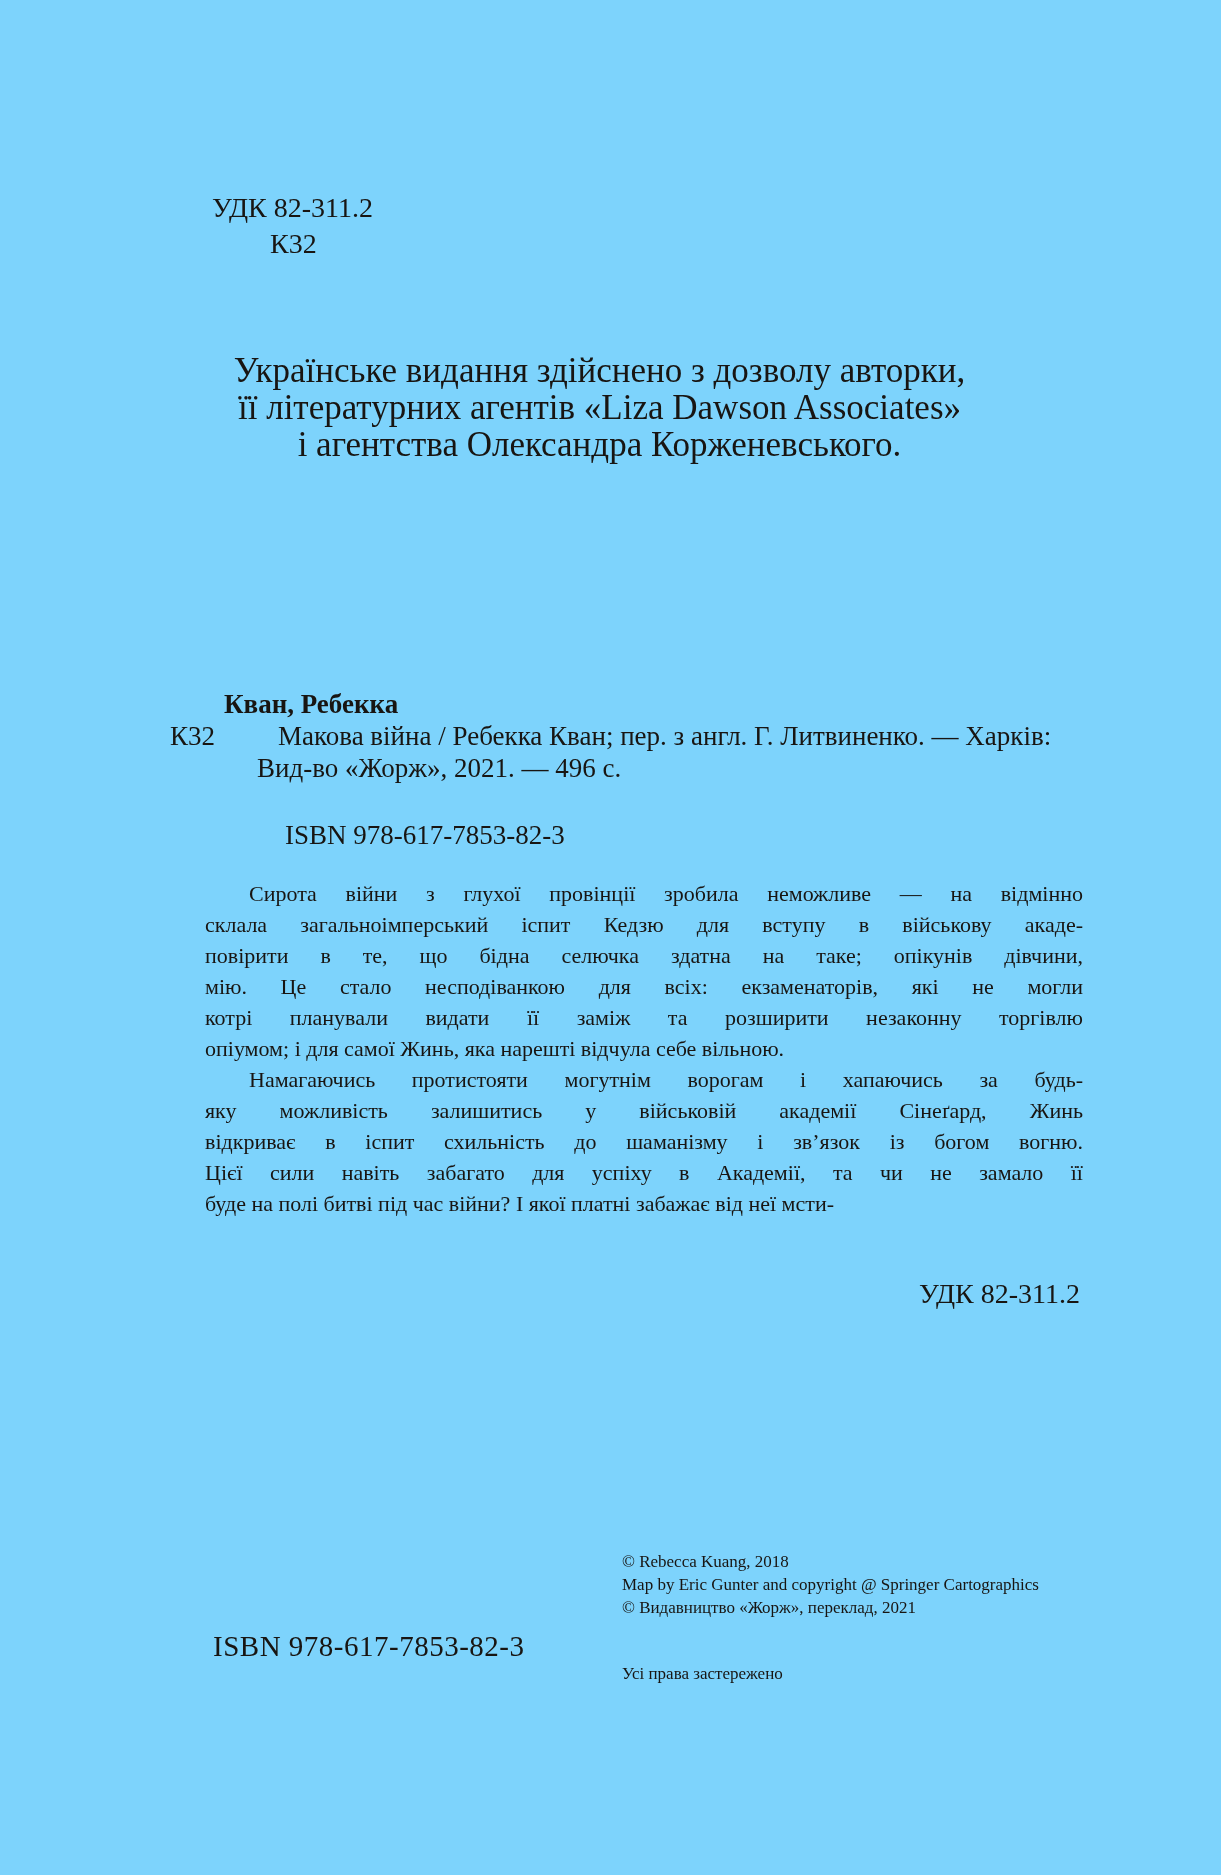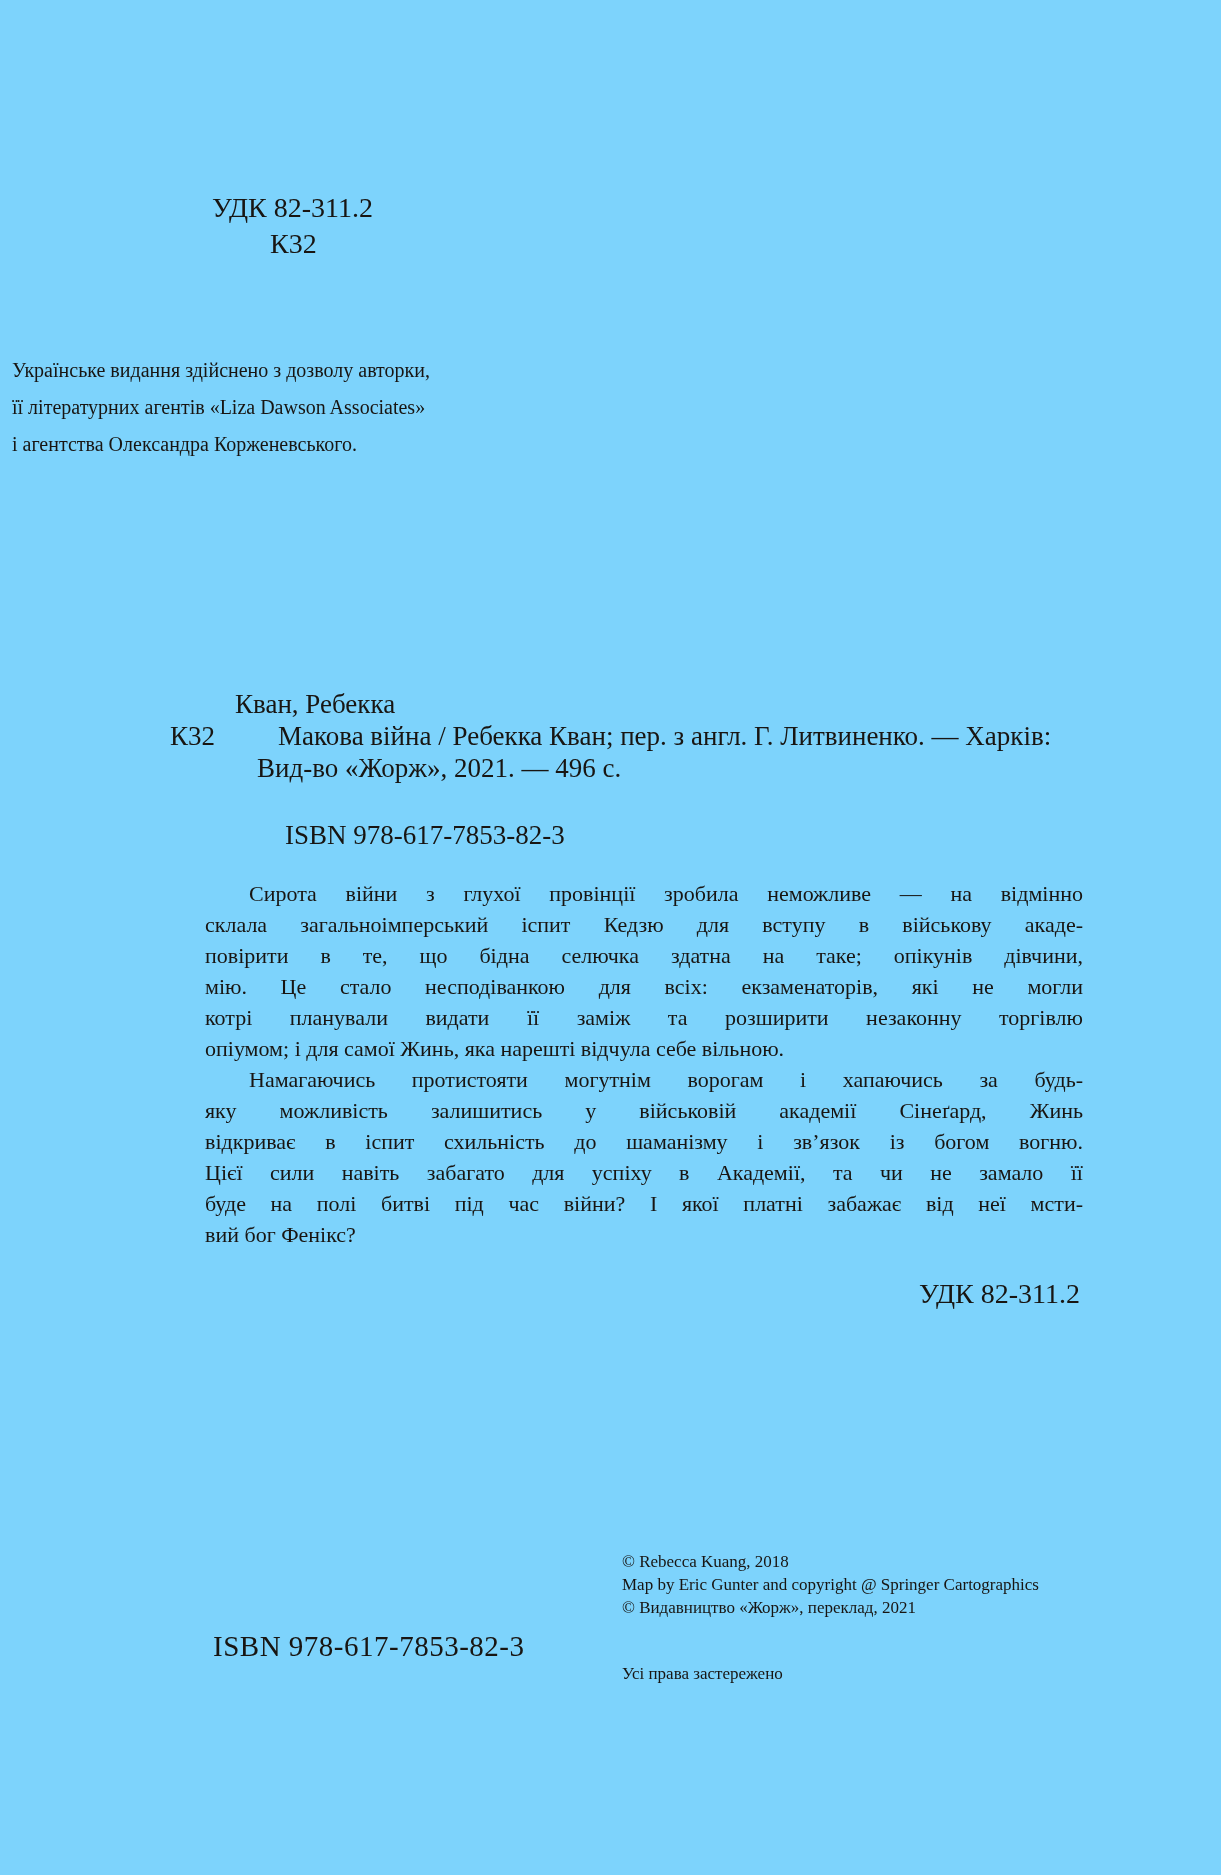--- a/index.html
+++ b/index.html
@@ -17,29 +17,29 @@
     overflow: hidden;
   }
   .abs { position: absolute; }
 
   
   .udk-top { left: 212px; top: 190px; font-size: 28px; line-height: 36px; }
   .udk-top .code { padding-left: 58px; }
 
   
   .permission {
-    left: 12px; right: 22px; top: 352px;
-    text-align: left;
-    font-size: 20px;
+    left: 0; right: 22px; top: 352px;
+    text-align: center;
+    font-size: 35px;
     line-height: 37px;
   }
 
   
   .catalog { left: 0; top: 688px; font-size: 27px; line-height: 32px; }
-  .catalog .author { position: absolute; left: 235px; top: 0; font-weight: normal; white-space: nowrap; }
+  .catalog .author { position: absolute; left: 224px; top: 0; font-weight: bold; white-space: nowrap; }
   .catalog .code   { position: absolute; left: 170px; top: 32px; }
   .catalog .entry1 { position: absolute; left: 278px; top: 32px; white-space: nowrap; }
   .catalog .entry2 { position: absolute; left: 257px; top: 64px; white-space: nowrap; }
 
   .isbn-top { left: 285px; top: 820px; font-size: 27px; }
 
   
   .annotation {
     left: 205px; top: 878px;
     width: 878px;
@@ -95,21 +95,20 @@
         <div class="line">мію. Це стало несподіванкою для всіх: екзаменаторів, які не могли</div>
         <div class="line">котрі планували видати її заміж та розширити незаконну торгівлю</div>
         <div class="line">опіумом; і для самої Жинь, яка нарешті відчула себе вільною.</div>
       </div>
     <div class="para">
         <div class="line">Намагаючись протистояти могутнім ворогам і хапаючись за будь-</div>
         <div class="line">яку можливість залишитись у військовій академії Сінеґард, Жинь</div>
         <div class="line">відкриває в іспит схильність до шаманізму і зв’язок із богом вогню.</div>
         <div class="line">Цієї сили навіть забагато для успіху в Академії, та чи не замало її</div>
         <div class="line">буде на полі битві під час війни? І якої платні забажає від неї мсти-</div>
-        <div class="line">вий бог Фенікс?</div>
       </div>
   </div>
 
   <div class="abs udk-bottom">УДК 82-311.2</div>
 
   <div class="abs credits">
     <div>© Rebecca Kuang, 2018</div>
     <div>Map by Eric Gunter and copyright @ Springer Cartographics</div>
     <div>© Видавництво «Жорж», переклад, 2021</div>
     <div class="rights">Усі права застережено</div>

